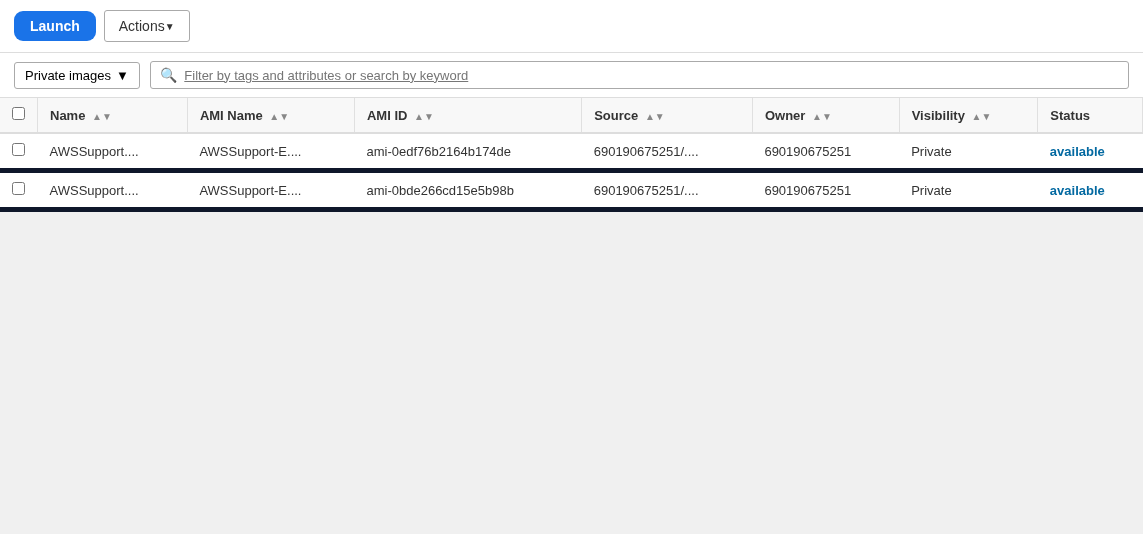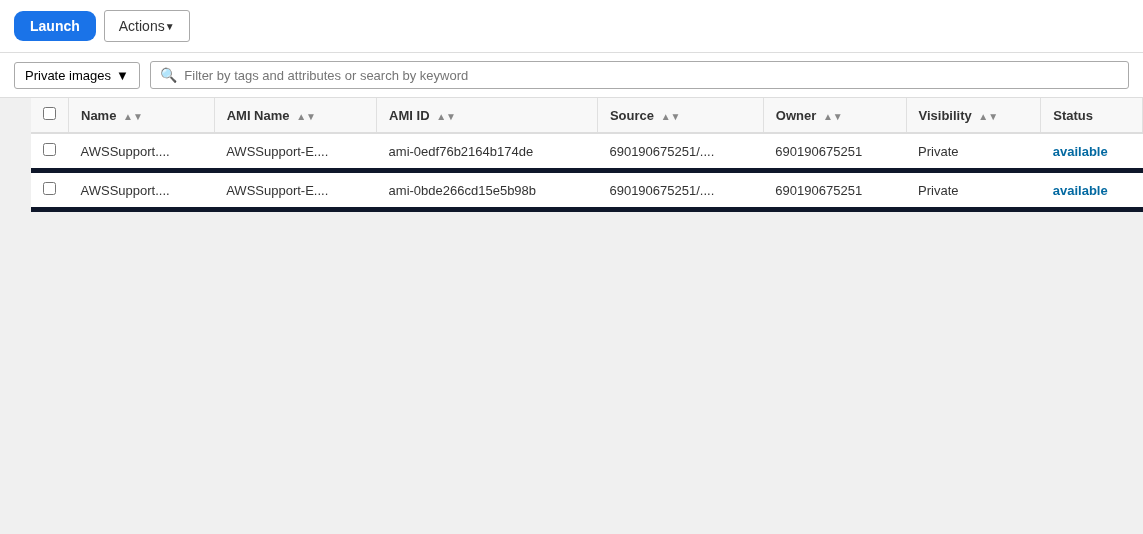--- a/index.html
+++ b/index.html
@@ -67,29 +67,29 @@
       background: #fff;
       padding: 5px 10px;
       gap: 6px;
     }
     .search-box input {
       border: none;
       outline: none;
       flex: 1;
       font-size: 13px;
       color: #777;
+      text-decoration: underline;
     }
     .search-icon { color: #888; font-size: 14px; }
 
     
     .table-container {
       background: #fff;
       overflow-x: auto;
       position: relative;
-      margin-left: 31px;
     }
     table {
       width: 100%;
       border-collapse: collapse;
     }
     thead tr {
       background: #f8f8f8;
       border-bottom: 2px solid #ddd;
     }
     th {

